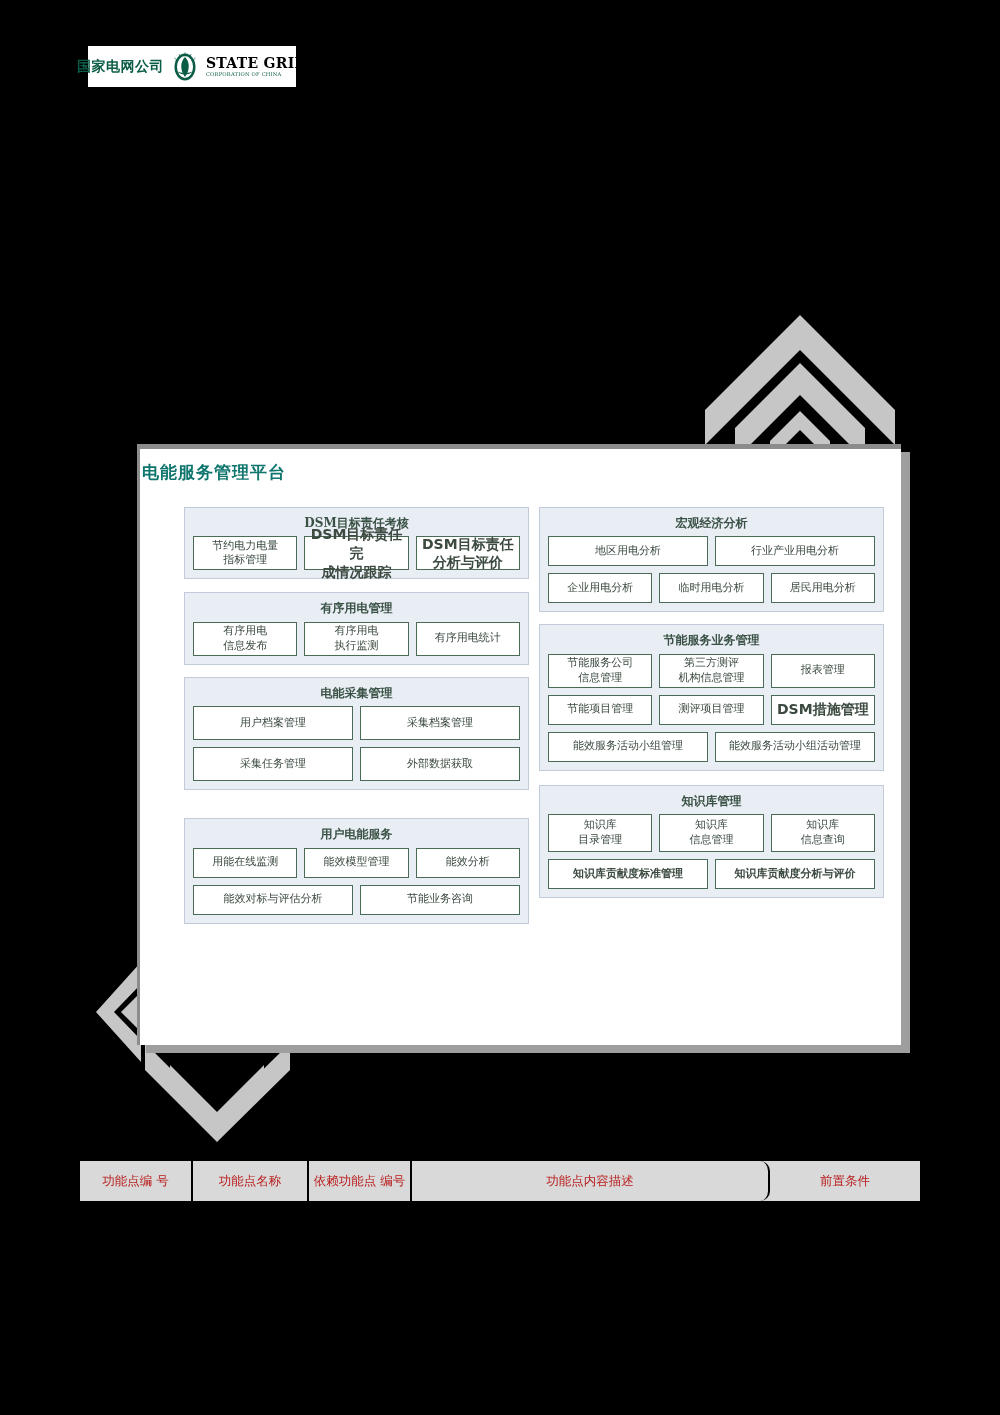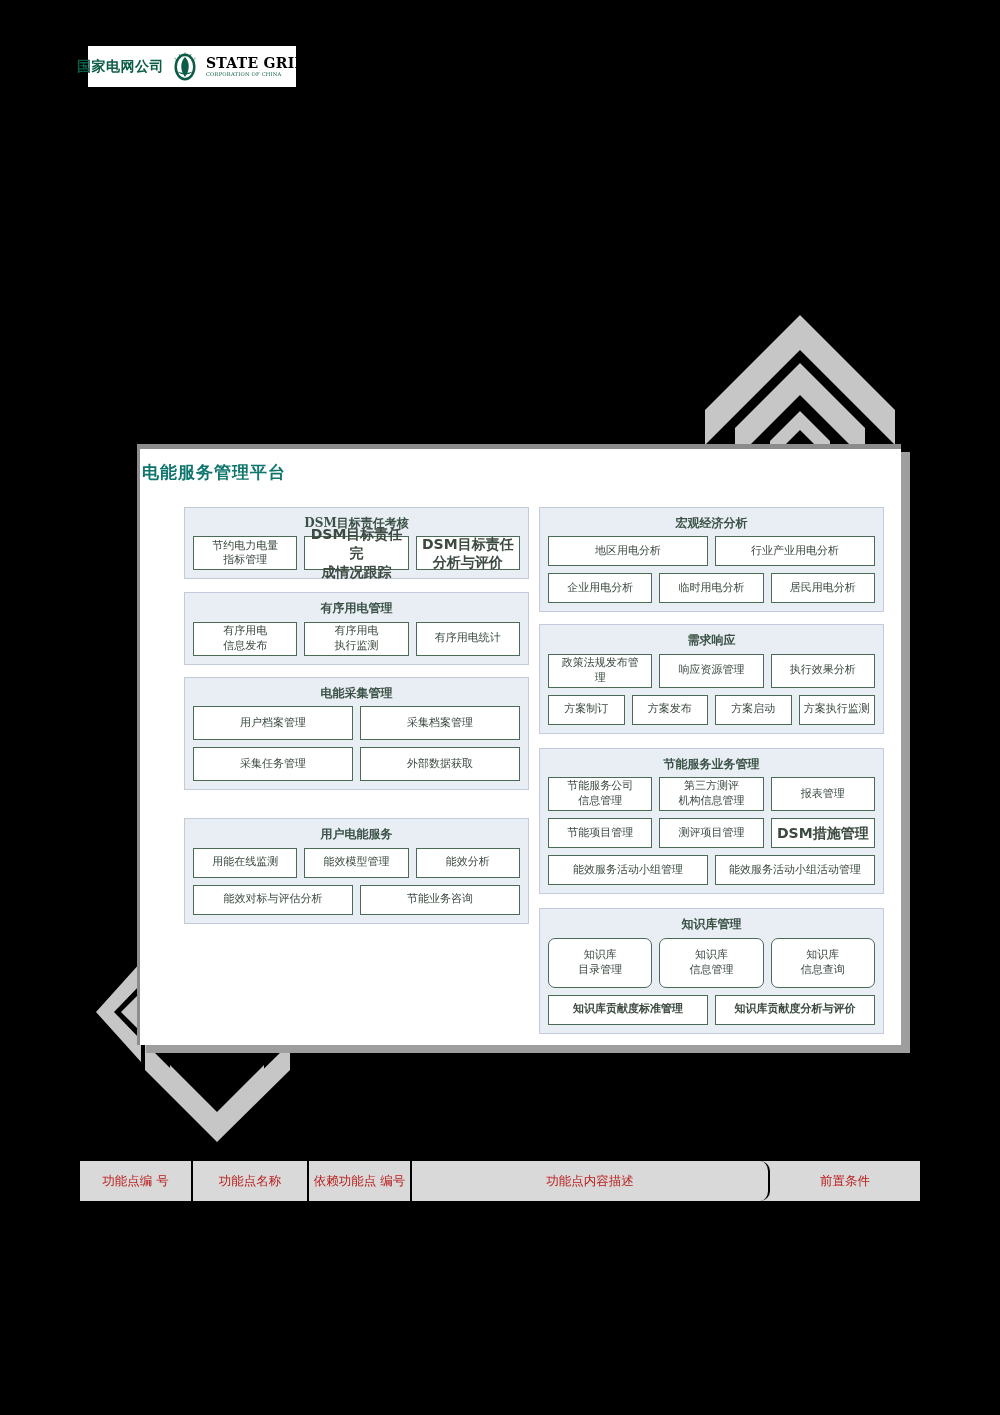--- a/index.html
+++ b/index.html
@@ -67,21 +67,21 @@
   .node{
     background:#ffffff;border:1.3px solid #4a6b55;box-sizing:border-box;
     display:flex;align-items:center;justify-content:center;text-align:center;
     font-family:"DejaVu Serif","Liberation Serif",serif;
     font-size:11px;color:#3c4a40;line-height:1.35;padding:3px 2px;white-space:pre-line;
   }
   .node.b{font-weight:bold;font-family:"DejaVu Sans","Liberation Sans",sans-serif;font-size:14px;}
   .h46{height:34px;}
   .h30{height:30px;}
   .h34{height:34px;}
-  .h38{height:50px;border-radius:7px;}
+  .h38{height:38px;}
   .f1{flex:1;}
 
   
   .tbl-wrap{
     position:absolute;left:78px;top:1159px;width:844px;height:44px;
     background:#d9d9d9;border:2.5px solid #000;box-sizing:border-box;
     display:flex;
   }
   .th{
     border-right:2px solid #000;box-sizing:border-box;
@@ -217,35 +217,20 @@
           <div class="node f1 h30">地区用电分析</div>
           <div class="node f1 h30">行业产业用电分析</div>
         </div>
         <div class="row">
           <div class="node f1 h30">企业用电分析</div>
           <div class="node f1 h30">临时用电分析</div>
           <div class="node f1 h30">居民用电分析</div>
         </div>
       </div>
 
-      <div class="section" style="margin-bottom:14px;">
-        <div class="section-title">需求响应</div>
-        <div class="row">
-          <div class="node f1 h34">政策法规发布管
-理</div>
-          <div class="node f1 h34">响应资源管理</div>
-          <div class="node f1 h34">执行效果分析</div>
-        </div>
-        <div class="row">
-          <div class="node f1 h30">方案制订</div>
-          <div class="node f1 h30">方案发布</div>
-          <div class="node f1 h30">方案启动</div>
-          <div class="node f1 h30">方案执行监测</div>
-        </div>
-      </div>
 
       <div class="section" style="margin-bottom:14px;">
         <div class="section-title">节能服务业务管理</div>
         <div class="row">
           <div class="node f1 h34">节能服务公司
 信息管理</div>
           <div class="node f1 h34">第三方测评
 机构信息管理</div>
           <div class="node f1 h34">报表管理</div>
         </div>

